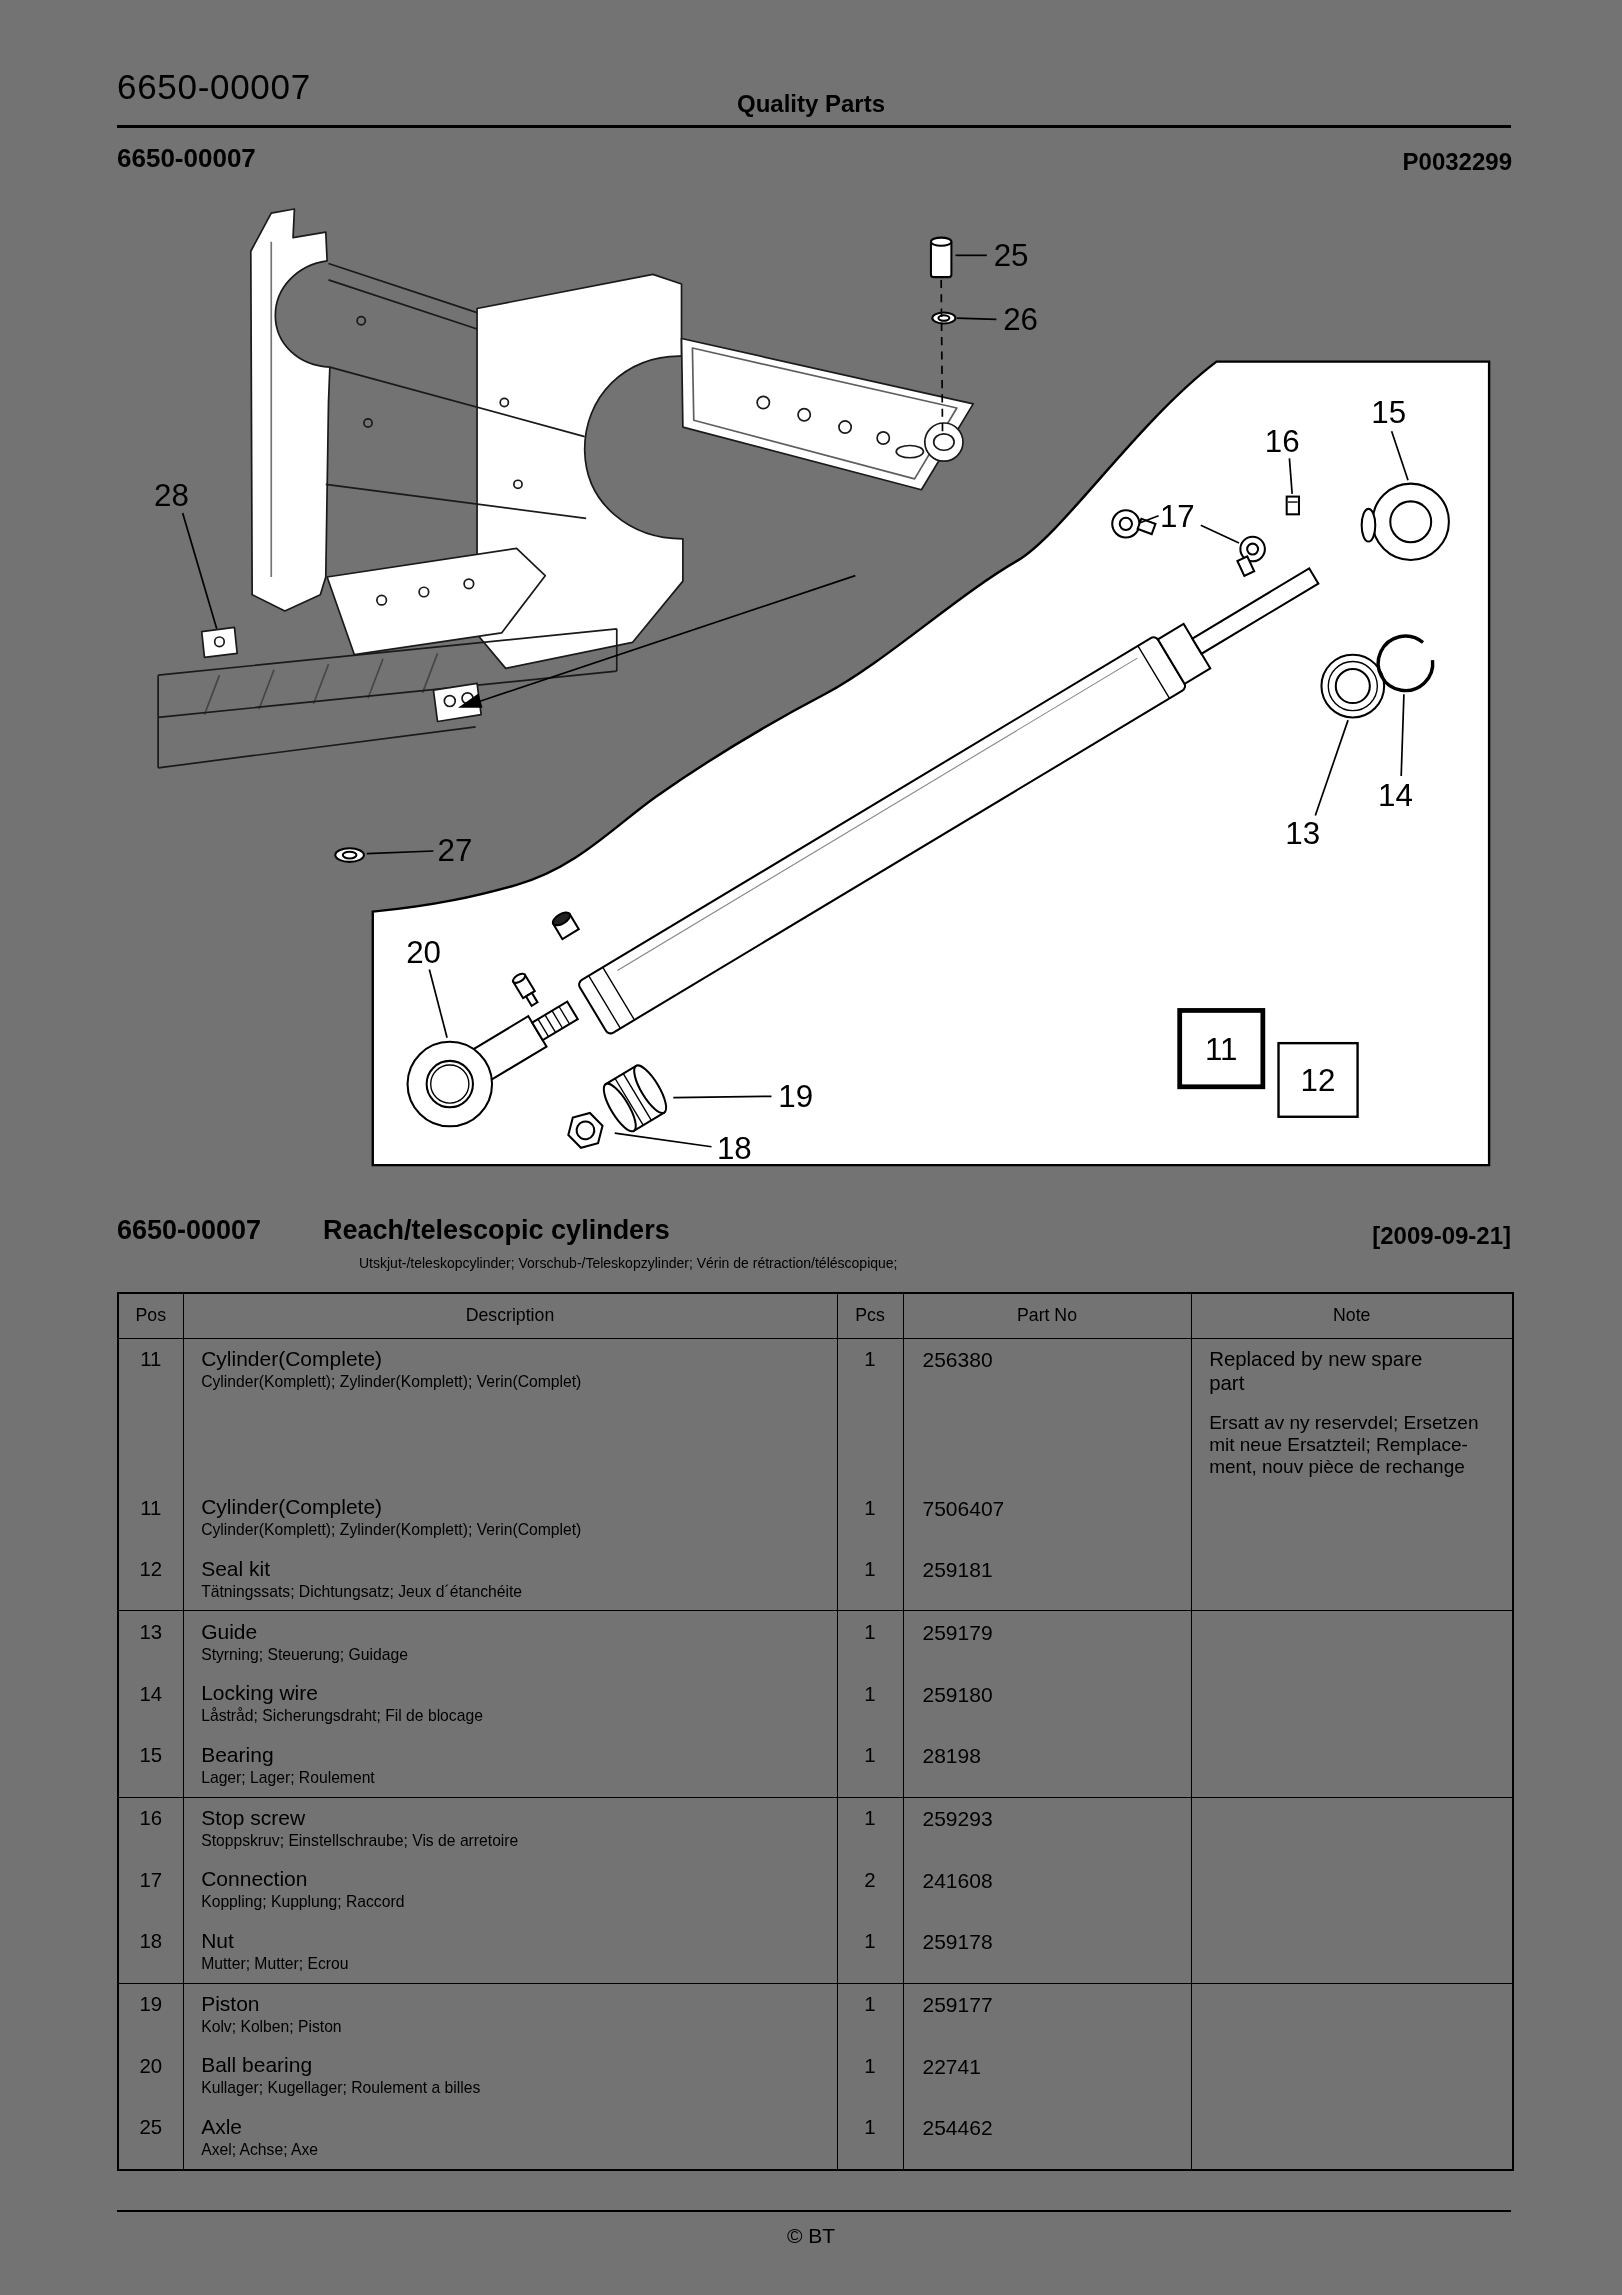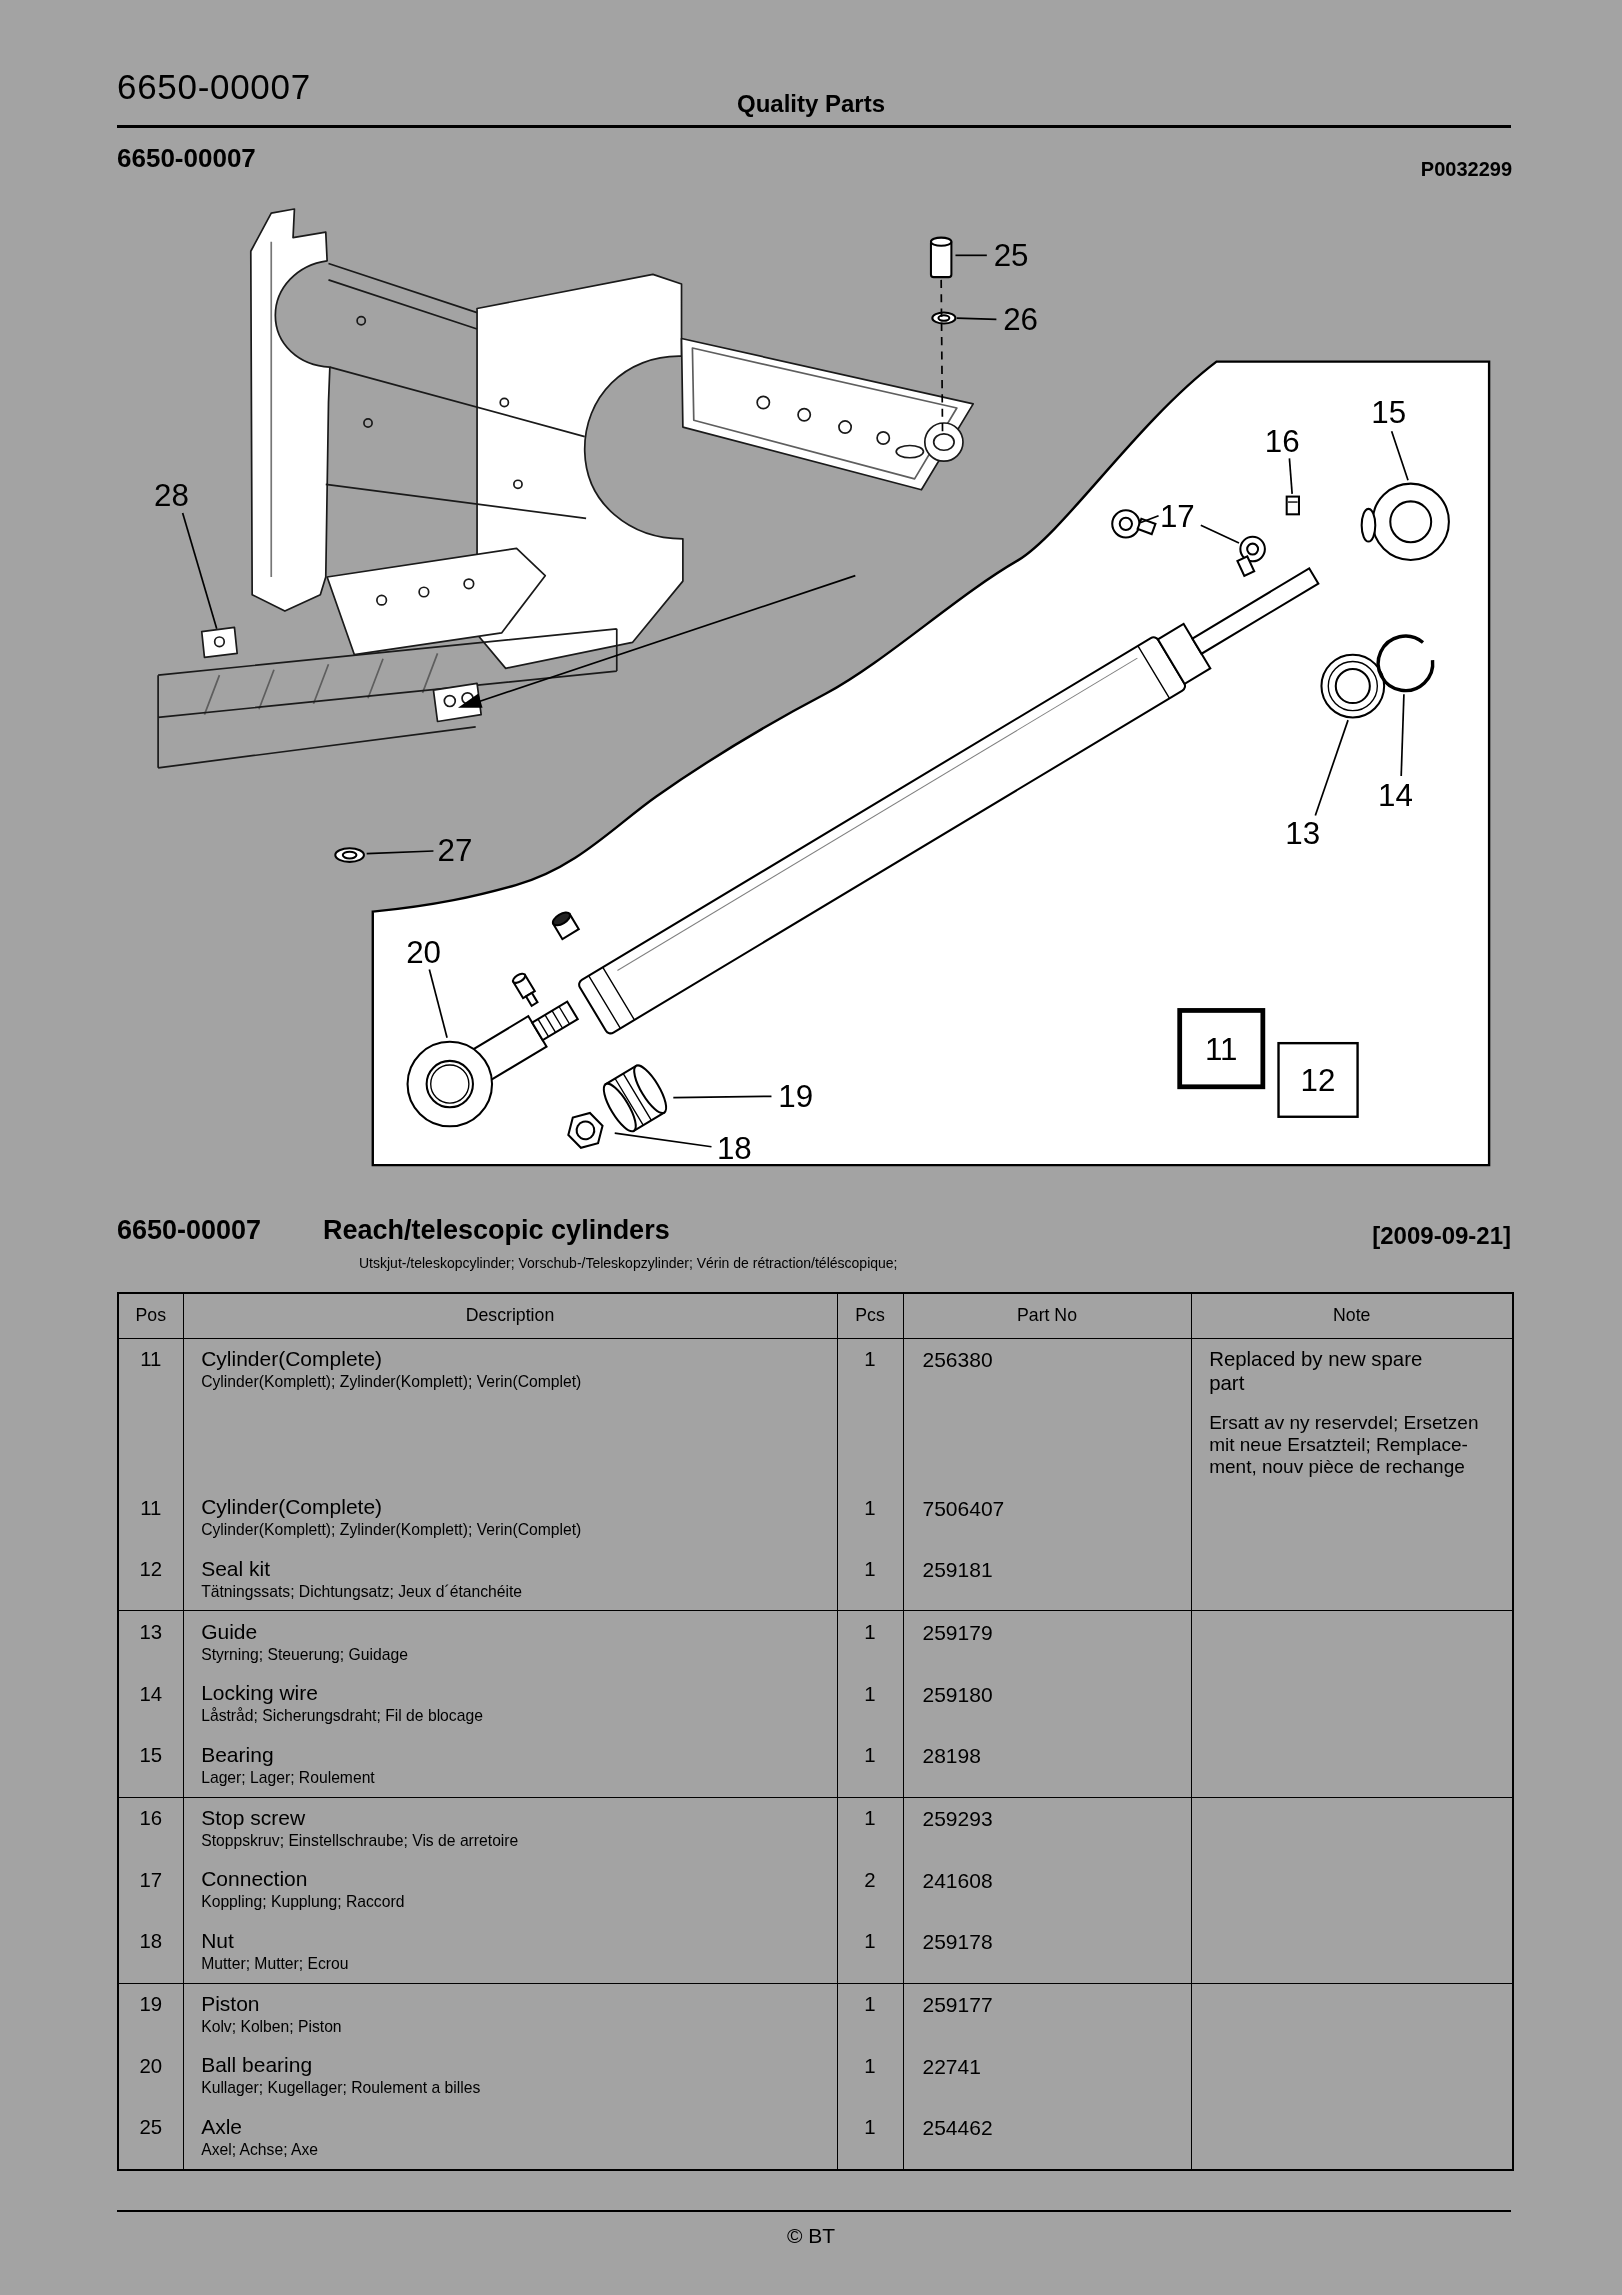--- a/index.html
+++ b/index.html
@@ -1,25 +1,25 @@
 <!DOCTYPE html>
 <html style="font-size:11px"><head>
 <meta charset="utf-8">
 <style>
   * { margin:0; padding:0; box-sizing:border-box; }
   html,body { background:#ffffff; }
   body { font-family:"Liberation Sans", sans-serif; color:#000; }
-  .page { position:relative; width:1622px; height:2295px; background:#a3a3a3; overflow:hidden; }
+  .page { position:relative; width:1622px; height:2295px; background:#737373; overflow:hidden; }
 
   
   .doc-num-top { position:absolute; top:67px; left:117px; font-size:35px; letter-spacing:0.7px; }
   .quality-parts { position:absolute; top:90px; left:0; width:100%; text-align:center; font-size:24px; font-weight:bold; }
   .rule-top { position:absolute; top:125px; left:117px; width:1394px; height:2.7px; background:#000; }
   .doc-num-2 { position:absolute; top:143px; left:117px; font-size:26px; font-weight:bold; }
-  .p-number { position:absolute; top:158px; right:110px; font-size:20px; font-weight:bold; }
+  .p-number { position:absolute; top:148px; right:110px; font-size:24px; font-weight:bold; }
 
   
   .diagram { position:absolute; top:198px; left:0; width:1622px; height:1002px; }
   .diagram svg { display:block; width:100%; height:100%; }
   svg text { font-family:"Liberation Sans", sans-serif; }
 
   
   .section-header { position:absolute; top:1215px; left:117px; width:1394px; height:75px; }
   .section-code { position:absolute; left:0; top:0; font-size:27px; font-weight:bold; }
   .section-title { position:absolute; left:206px; top:0; font-size:27px; font-weight:bold; }

